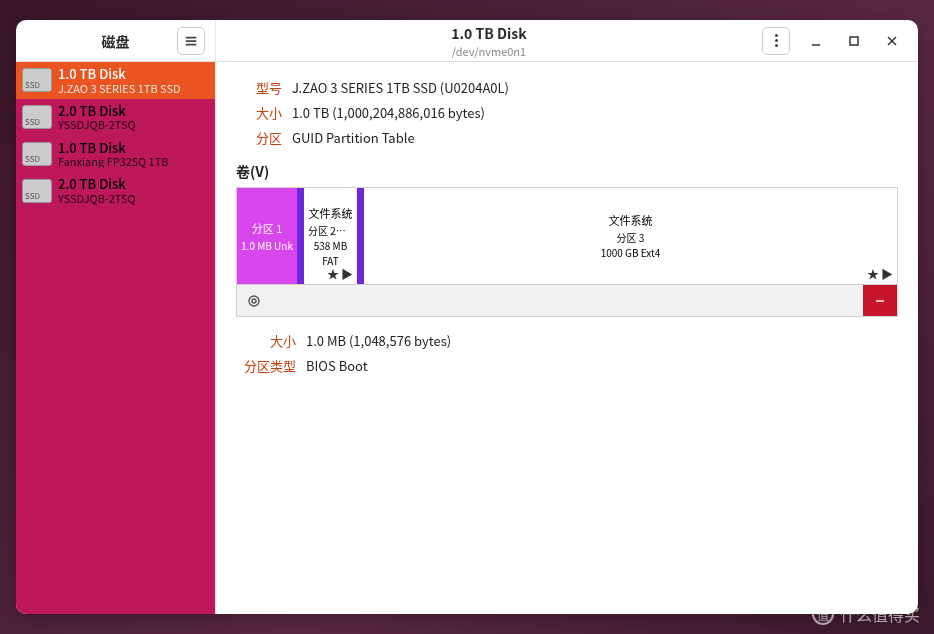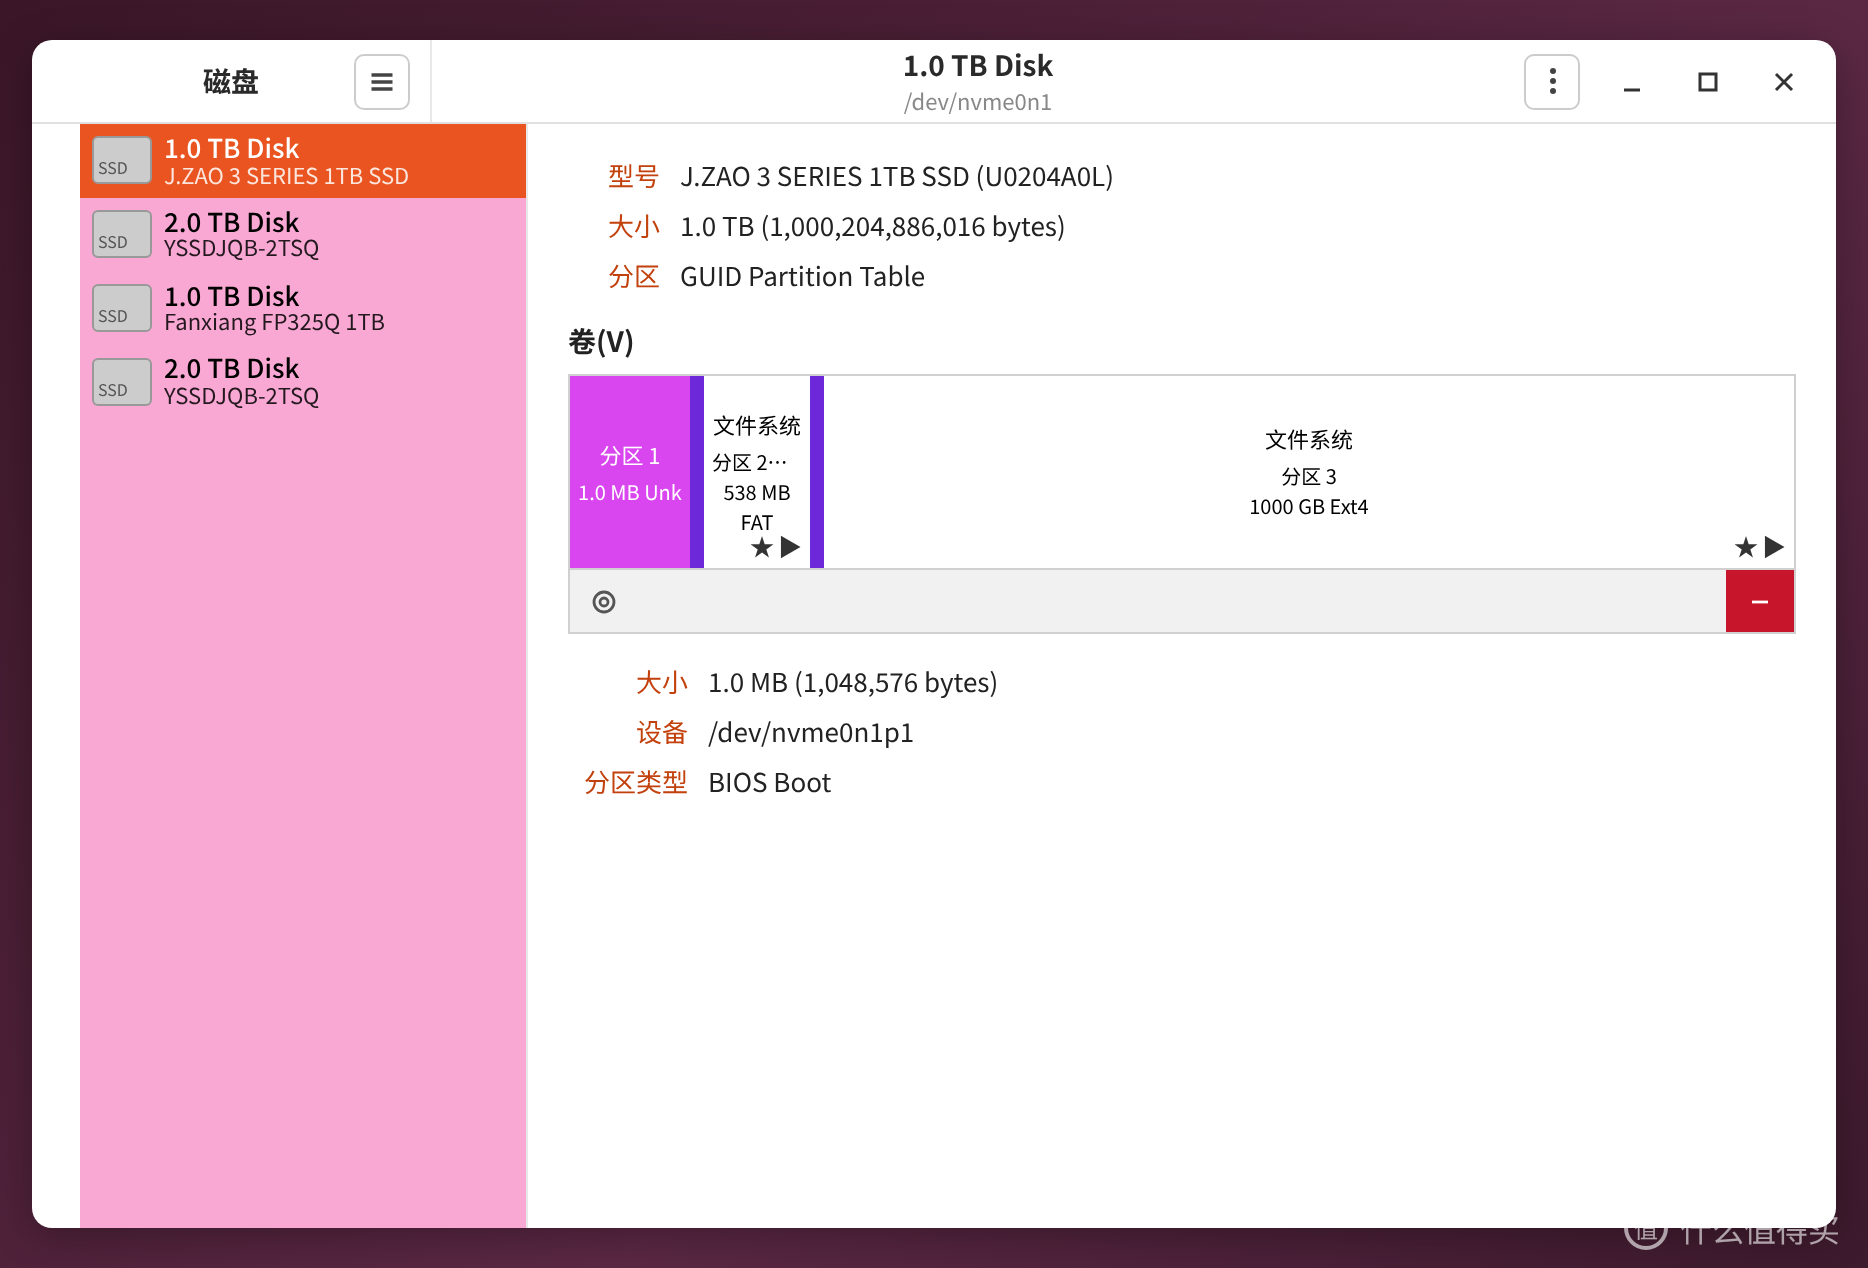--- a/index.html
+++ b/index.html
@@ -32,21 +32,21 @@
 .title-controls { display: flex; align-items: center; gap: 14px; padding-right: 14px; }
 .kebab {
   width: 28px; height: 28px; border: 1px solid #ccc; border-radius: 5px;
   display: flex; align-items: center; justify-content: center; cursor: pointer;
 }
 .kebab-dots { display: flex; flex-direction: column; gap: 2px; }
 .kebab-dots span { width: 3px; height: 3px; background: #444; border-radius: 50%; }
 .win-btn { width: 24px; height: 24px; display: flex; align-items: center; justify-content: center; cursor: pointer; }
 .win-btn svg { width: 12px; height: 12px; stroke: #333; stroke-width: 1.5; fill: none; }
 .content { flex: 1; display: flex; overflow: hidden; }
-.sidebar { width: 224px; background: #f9a8d4; border-right: 1px solid #e8e8e8; margin-left: 24px; }
+.sidebar { width: 200px; background: #be185d; border-right: 1px solid #e8e8e8; }
 .disk-item { display: flex; align-items: center; padding: 4px 6px; cursor: pointer; gap: 6px; }
 .disk-item.selected { background: #e95420; color: #fff; }
 .disk-icon {
   width: 30px; height: 24px; background: #ccc; border: 1px solid #999;
   border-radius: 3px; position: relative; font-size: 8px; color: #555;
   display: flex; align-items: flex-end; padding: 1px 2px;
 }
 .disk-item.selected .disk-icon { background: #ccc; }
 .disk-info { flex: 1; overflow: hidden; }
 .disk-item-title { font-size: 13px; font-weight: 500; line-height: 1.2; }
@@ -218,24 +218,20 @@
           </div>
         </div>
       </div>
 
       <div class="details">
         <div class="info-row">
             <div class="info-label wide">大小</div>
             <div class="info-value">1.0 MB (1,048,576 bytes)</div>
           </div>
         <div class="info-row">
-            <div class="info-label wide">设备</div>
-            <div class="info-value">/dev/nvme0n1p1</div>
-          </div>
-        <div class="info-row">
             <div class="info-label wide">分区类型</div>
             <div class="info-value">BIOS Boot</div>
           </div>
       </div>
     </div>
   </div>
 </div>
 
 <div class="watermark">
   <div class="wm-icon">值</div>

